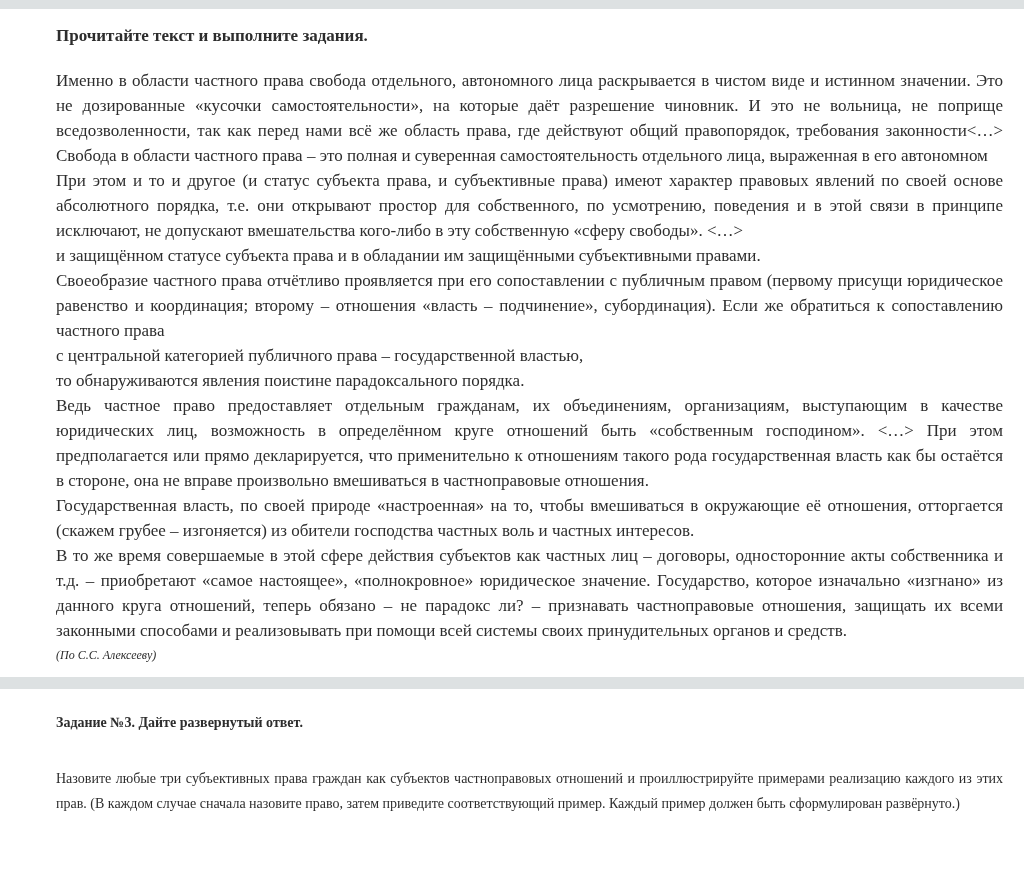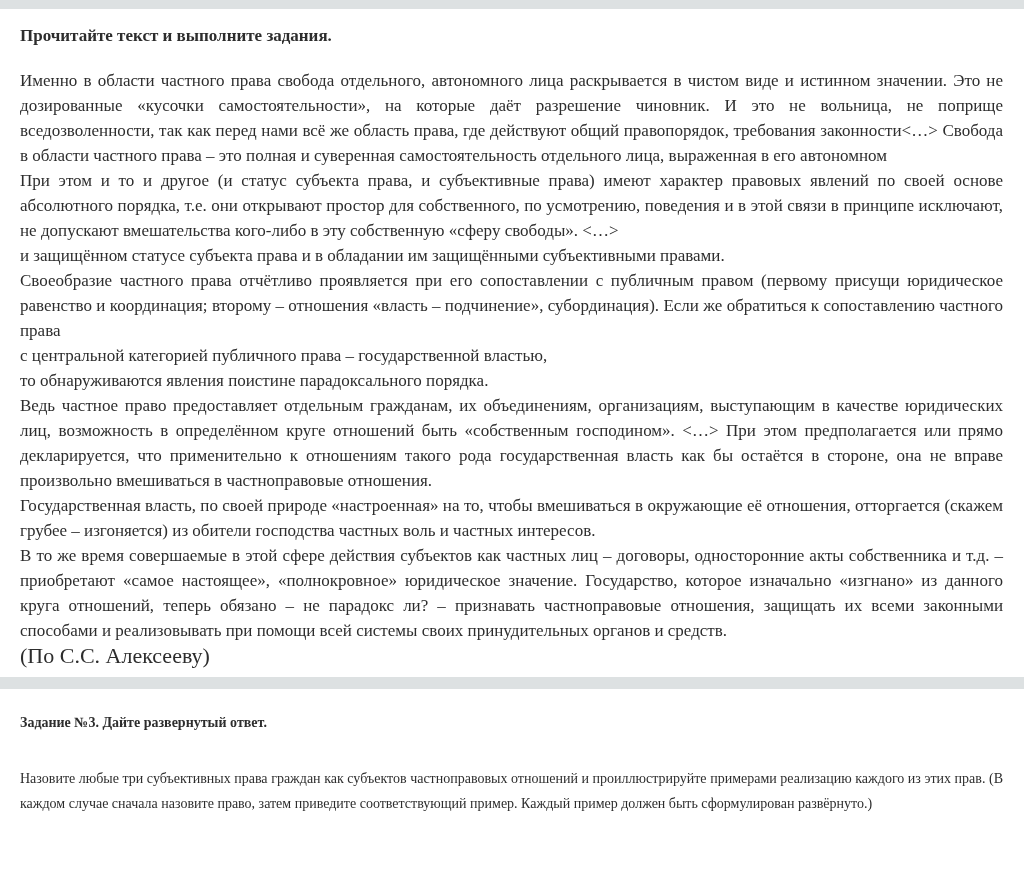--- a/index.html
+++ b/index.html
@@ -16,37 +16,39 @@
   }
   .band {
     width: 100%;
     background: #dde1e2;
   }
   .top-band { height: 9px; }
   .divider-band { height: 12px; margin-top: 9px; }
   .content {
     padding-left: 20px;
     padding-right: 21px;
+    margin-left: 36px;
   }
   .instruction {
     margin: 14px 0 20px 0;
     font-size: 17px;
     line-height: 25px;
     font-weight: bold;
   }
   .passage p.para {
     margin: 0;
     font-size: 17px;
     line-height: 25px;
     text-align: justify;
   }
   .attribution {
     margin: 0;
-    font-size: 22px;
+    font-size: 12px;
     line-height: 25px;
+    font-style: italic;
   }
   .task-heading {
     margin: 21px 0 0 0;
     font-size: 14px;
     line-height: 25px;
     font-weight: bold;
   }
   .task-text {
     margin: 31px 0 0 0;
     font-size: 14px;

